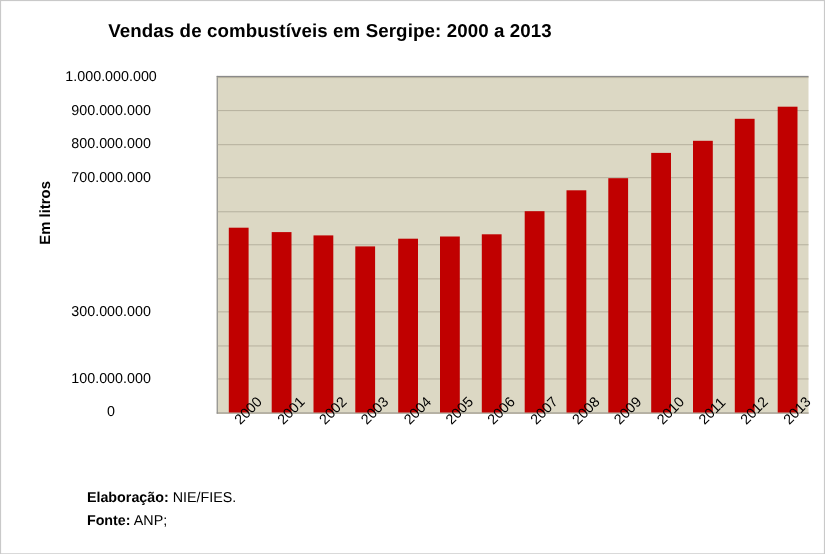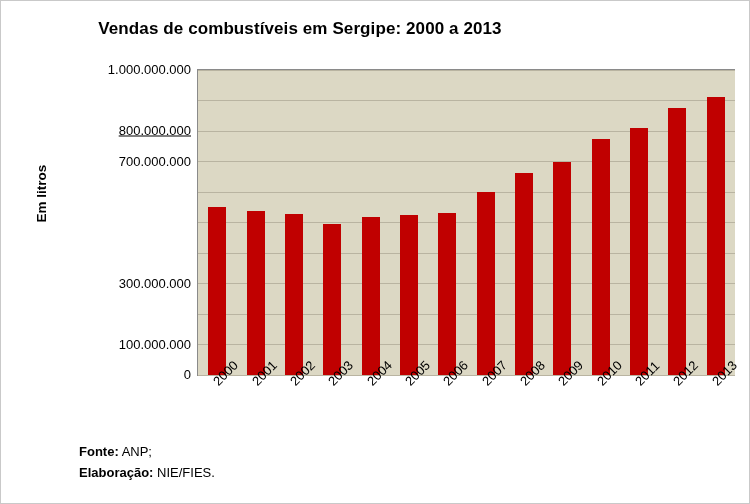--- a/index.html
+++ b/index.html
@@ -70,21 +70,21 @@
     left: 50%;
     transform: translateX(-50%);
     width: 18px;
     background: #c00000;
   }
   
   .ytick {
     position: absolute;
     right: 0;
     width: 180px;
-    text-align: right;
+    text-align: center;
     font-size: 13px;
     color: #000000;
     transform: translateY(-50%);
     white-space: nowrap;
   }
   #y-axis-labels {
     position: absolute;
     left: 4px;
     top: 68px;
     width: 186px;
@@ -138,21 +138,22 @@
 <body>
 
 <div id="page">
 
   <div id="chart-title">Vendas de combustíveis em Sergipe: 2000 a 2013</div>
 
   <div id="y-axis-title">Em litros</div>
 
   <div id="y-axis-labels">
       <div class="ytick" style="top: 0px;">1.000.000.000</div>
-      <div class="ytick" style="top: 61px; text-decoration: underline;">800.000.000</div>
+      <div class="ytick" style="top: 30.5px;">900.000.000</div>
+      <div class="ytick" style="top: 61px;">800.000.000</div>
       <div class="ytick" style="top: 91.5px;">700.000.000</div>
       <div class="ytick" style="top: 213.5px;">300.000.000</div>
       <div class="ytick" style="top: 274.5px;">100.000.000</div>
       <div class="ytick" style="top: 305px;">0</div>
     </div>
 
   <div id="plot-area">
     <div id="gridlines">
         <div class="gridline" style="top: -0.5px;"></div>
         <div class="gridline" style="top: 30px;"></div>
@@ -224,22 +225,22 @@
       <div class="xtick" style="left: 320.036px;">2008</div>
       <div class="xtick" style="left: 358.393px;">2009</div>
       <div class="xtick" style="left: 396.75px;">2010</div>
       <div class="xtick" style="left: 435.107px;">2011</div>
       <div class="xtick" style="left: 473.464px;">2012</div>
       <div class="xtick" style="left: 511.821px;">2013</div>
     </div>
 
   <div id="footer">
     <div>
+      <span class="lbl">Elaboração:</span>
+      <span>NIE/FIES.</span>
+    </div>
+    <div>
       <span class="lbl">Fonte:</span>
       <span>ANP;</span>
     </div>
-    <div>
-      <span class="lbl">Elaboração:</span>
-      <span>NIE/FIES.</span>
-    </div>
   </div>
 
 </div>
 
 </body></html>

